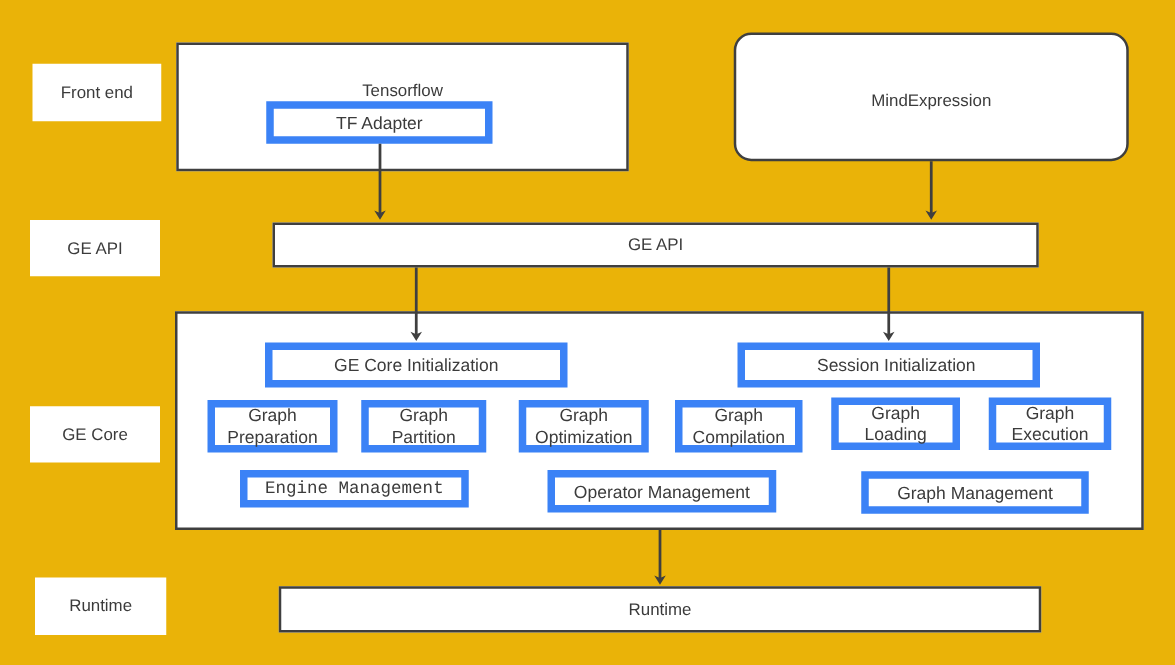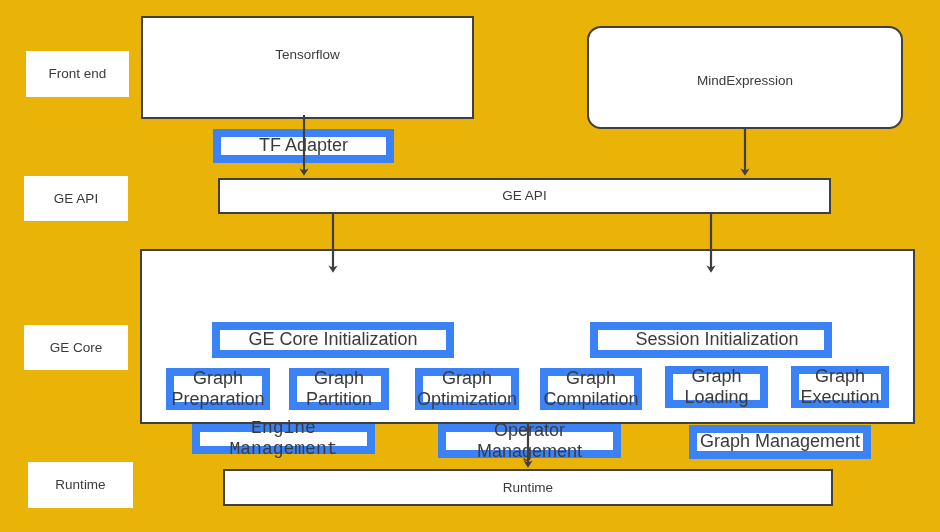--- a/index.html
+++ b/index.html
@@ -36,23 +36,22 @@
   .container-box {
     border: 2px solid #3f3f3f;
     align-items: flex-start;
     justify-content: center;
     padding-top: 28px;
   }
   .container-box.ge-core-container {
     padding-top: 0;
   }
   .inner-box {
-    border: 8px solid #3b82f6;
-    font-size: 18px;
-    margin-top: 48px;
+    border: 6px solid #3b82f6;
+    font-size: 14px;
   }
   .wide-bar {
     border: 2px solid #3f3f3f;
     font-size: 13.5px;
   }
   
   #arrows {
     position: absolute;
     left: 0;
     top: 0;
@@ -83,21 +82,21 @@
   </div>
 
   <div class="box stage-label" style="left:24px; top:325px; width:104px; height:45px;">
     <span>GE Core</span>
   </div>
 
   <div class="box stage-label" style="left:28px; top:462px; width:105px; height:46px;">
     <span>Runtime</span>
   </div>
 
-  <div class="box container-box" style="left:141px; top:16px; width:333px; height:103px;">
+  <div class="box container-box" style="left:141px; top:34px; width:362px; height:103px;">
     <div class="container-title" style="top:29px;">Tensorflow</div>
   </div>
   <div class="box inner-box" style="left:213px; top:81px; width:181px; height:34px;">
     <span>TF Adapter</span>
   </div>
 
   <div class="box container-box" style="left:587px; top:26px; width:316px; height:103px;border-radius:14px;">
     <div class="container-title" style="top:45px;">MindExpression</div>
   </div>
 

